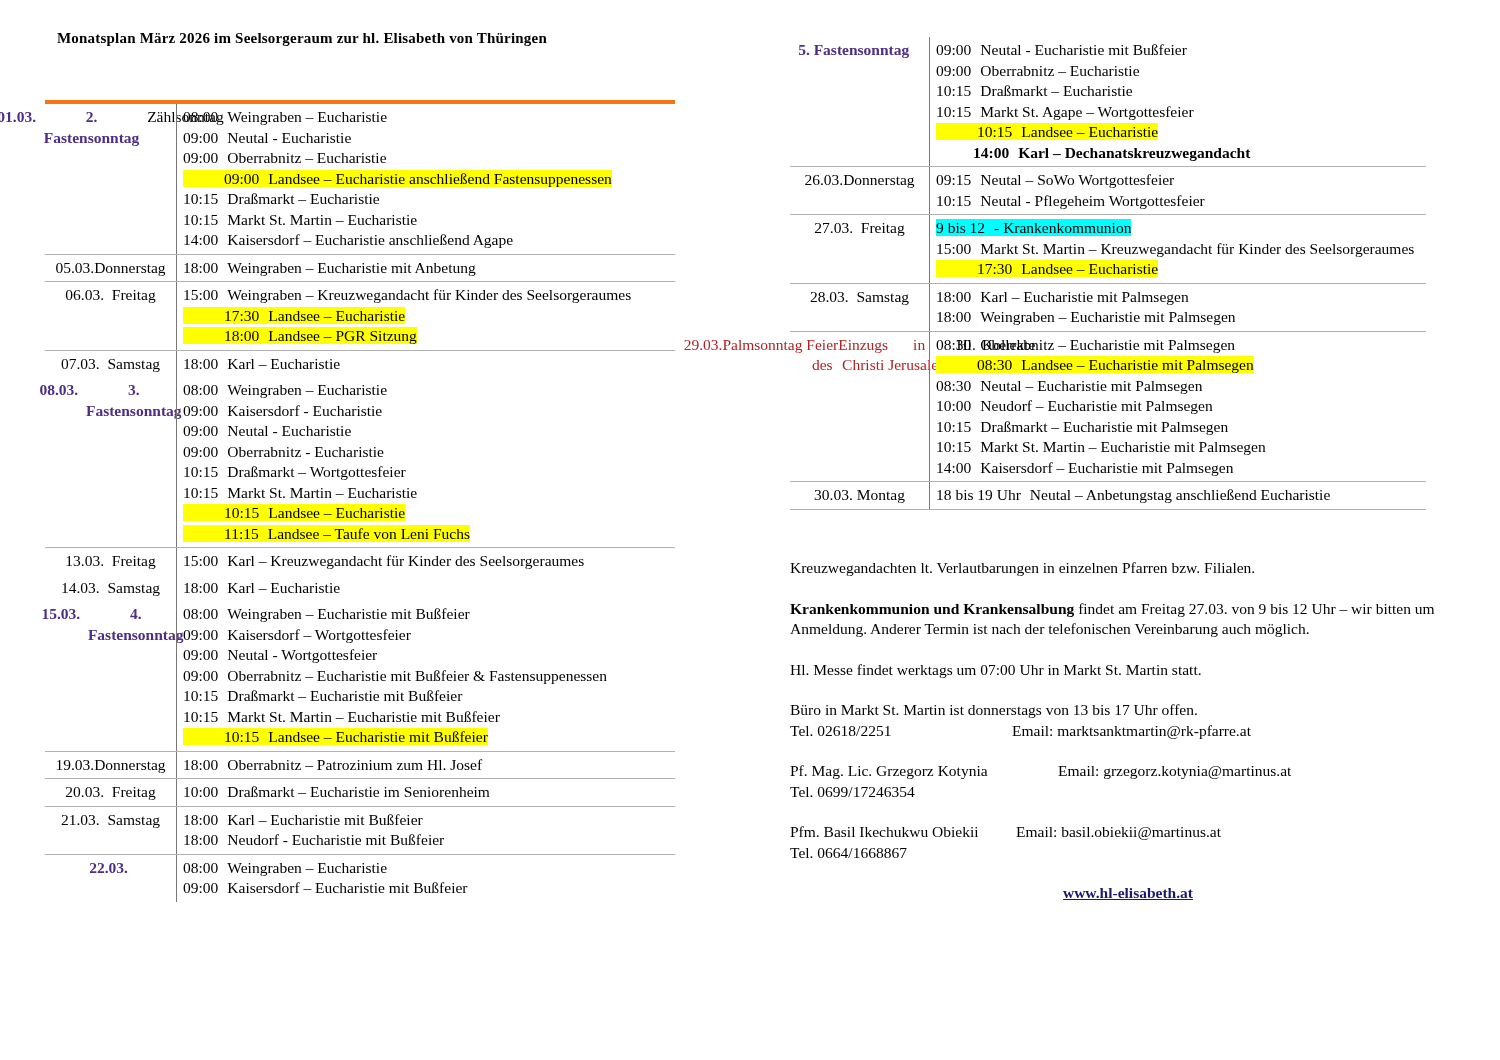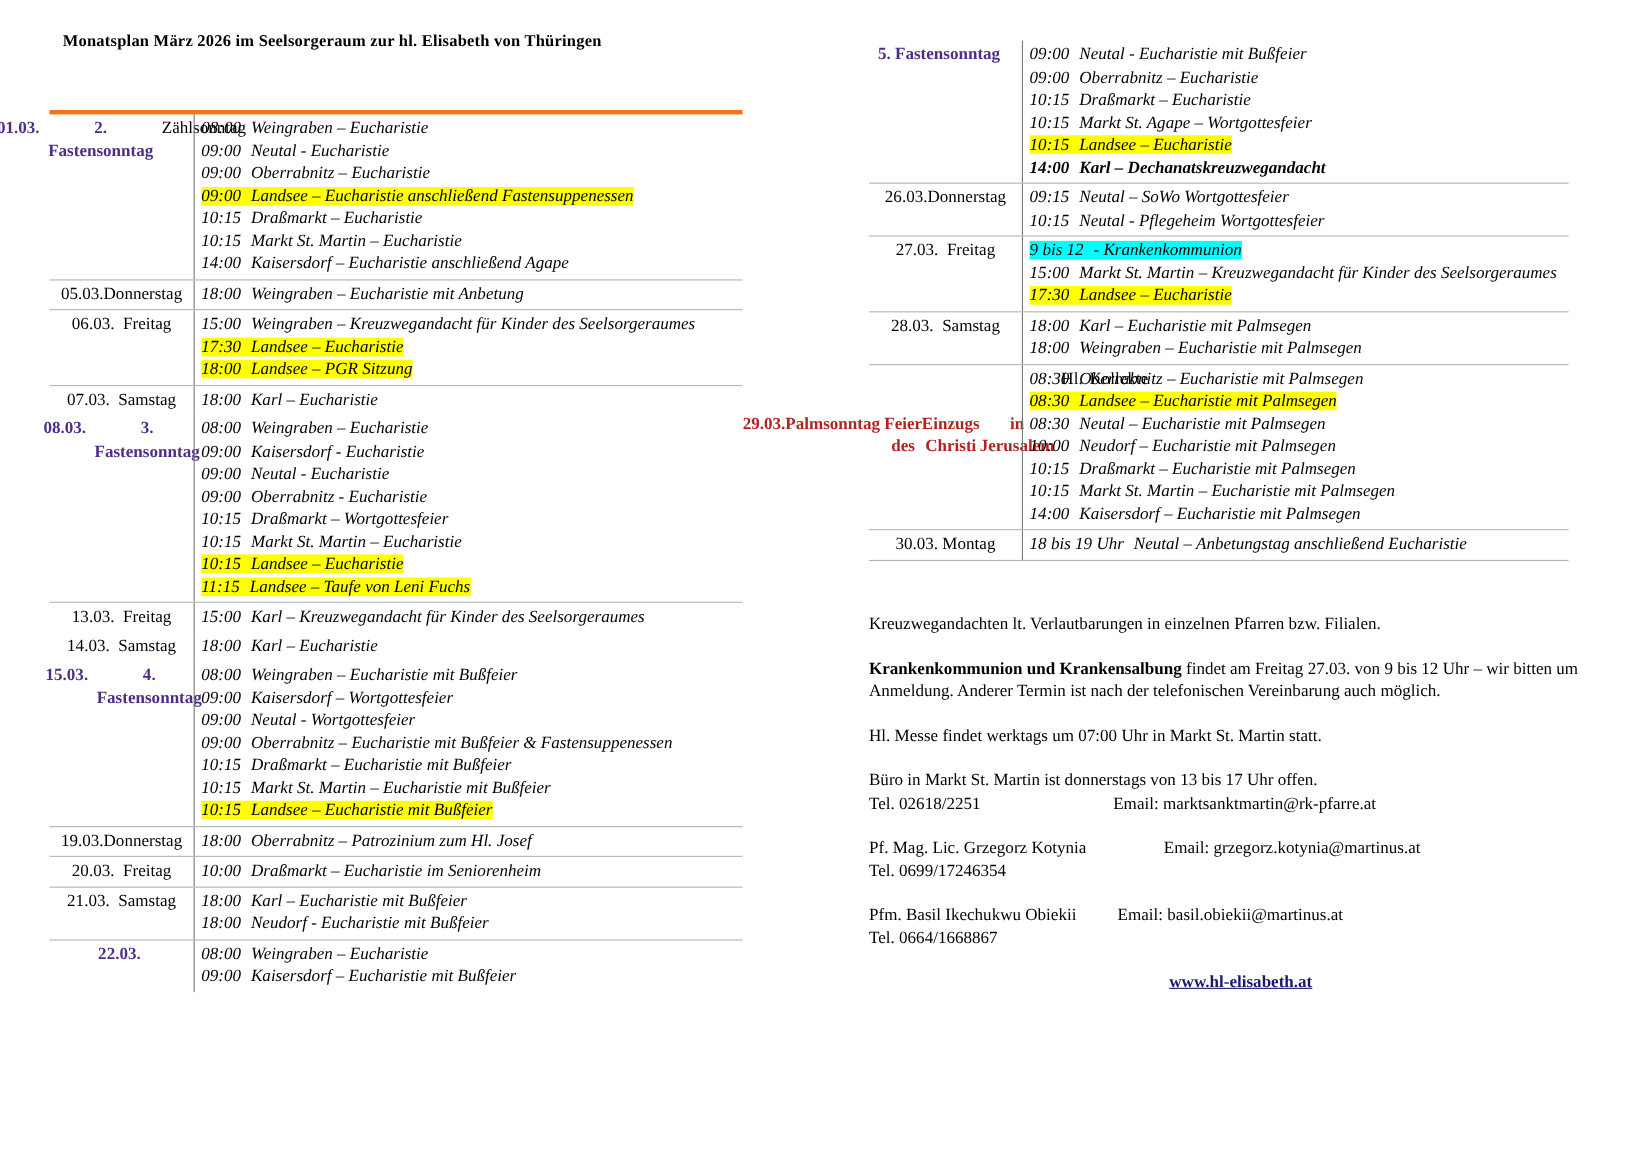--- a/index.html
+++ b/index.html
@@ -18,29 +18,29 @@
   .row.bb{border-bottom:1px solid #b3b3b3;}
   .dcell{
     width:131px;min-width:131px;box-sizing:border-box;
     display:flex;flex-direction:row;justify-content:center;
     text-align:center;padding:3px 1px;
   }
   #right-table .dcell{width:139px;min-width:139px;}
   .ecell{
     flex:1;border-left:1px solid #777;box-sizing:border-box;
     padding:3px 4px 3px 6px;
-    display:flex;flex-direction:column;justify-content:flex-end;font-style:italic;
+    display:flex;flex-direction:column;justify-content:flex-end;
   }
   .dline,.eline,.notes{font-size:15.5px;line-height:20.5px;}
   .dline{white-space:pre-wrap;}
   .dline.purple{color:#4f2d87;font-weight:bold;}
-  .dline.red{color:#b22222;font-weight:bold;margin-top:41px;}
+  .dline.red{color:#b22222;font-weight:normal;}
   .eline .time{margin-right:9px;}
-  .eline.bold{font-weight:bold;}
-  .hl-yellow{background:#ffff00;}
+  .eline.bold{font-weight:bold;margin-left:37px;}
+  .hl-yellow{background:#ffff00;padding-left:41px;}
   .hl-cyan{background:#00ffff;}
   .notes{position:absolute;left:790px;top:558px;width:676px;}
   .notes .grp{margin:0 0 20px 0;}
   .flexline{display:flex;}
   .w-office{width:222px;min-width:222px;}
   .w-p1{width:268px;min-width:268px;}
   .w-p2{width:226px;min-width:226px;}
   .website-wrap{text-align:center;margin-top:9px;}
   .website-wrap a{
     color:#191970;font-weight:bold;text-decoration:underline;cursor:pointer;

